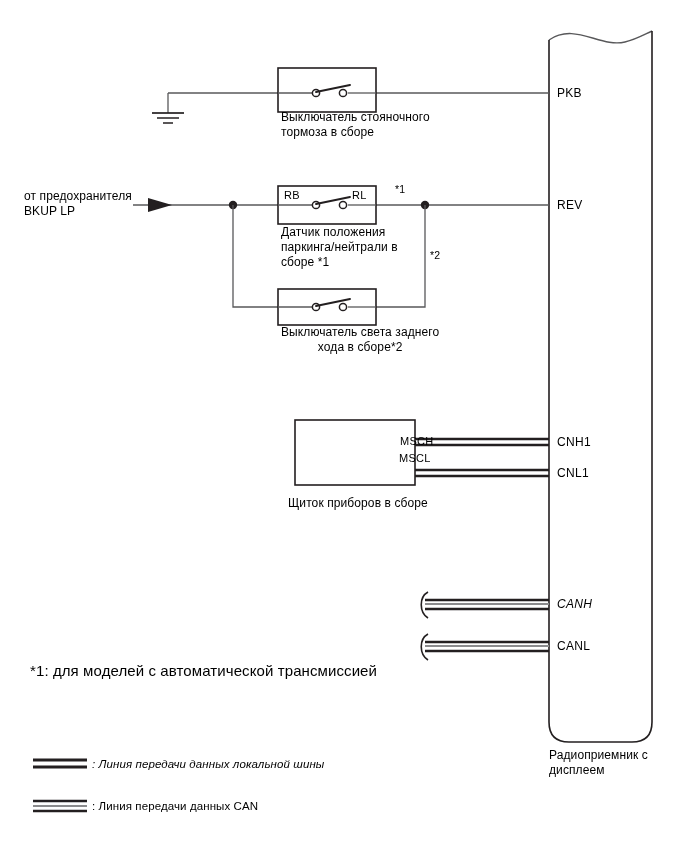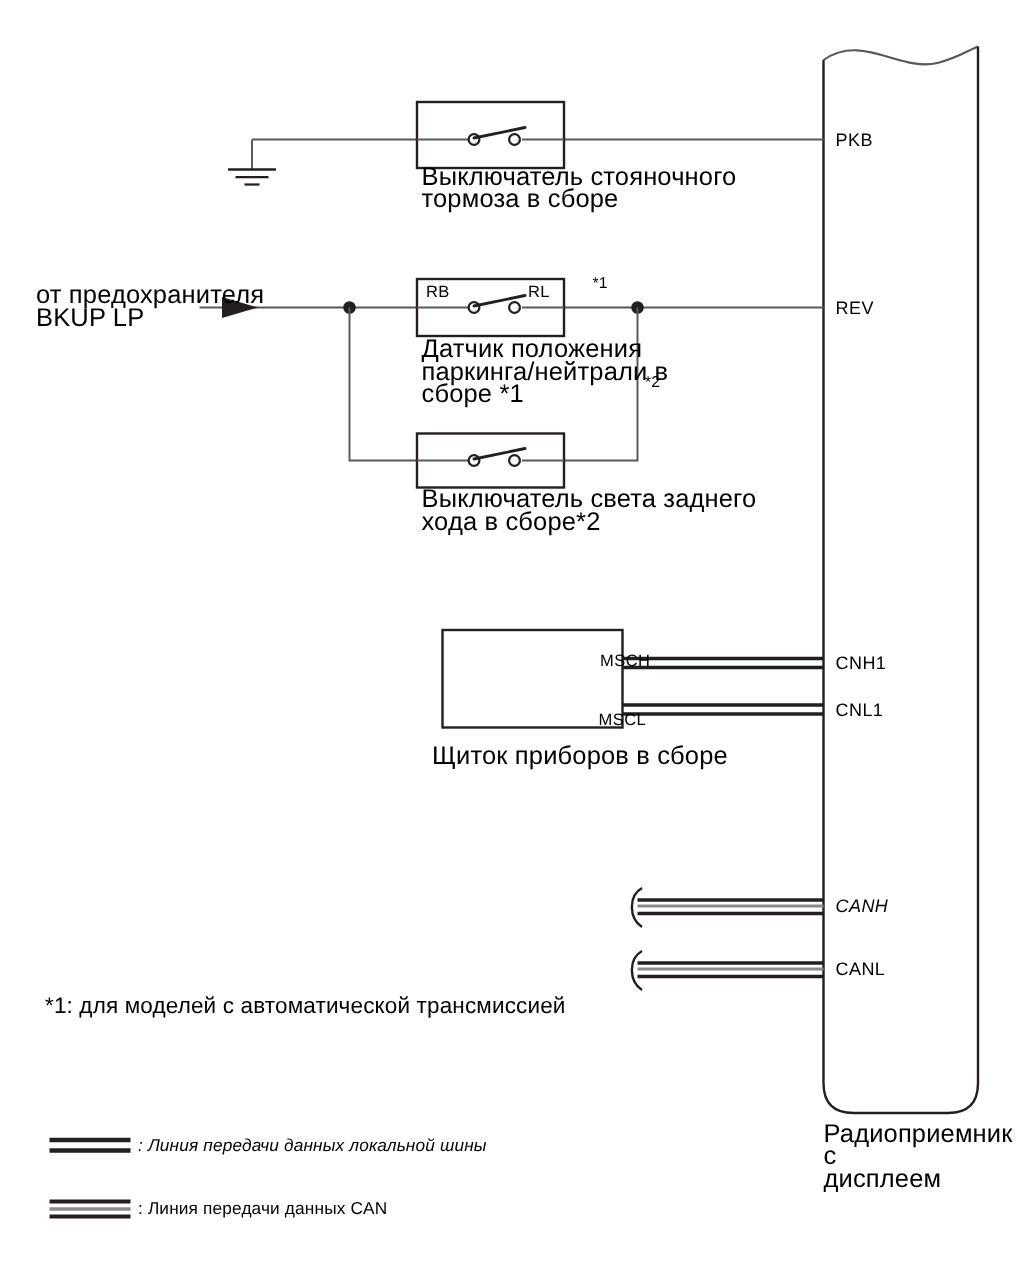--- a/index.html
+++ b/index.html
@@ -21,21 +21,21 @@
   #wiring-svg {
     position: absolute;
     left: 0;
     top: 0;
     width: 688px;
     height: 852px;
   }
   .lbl {
     position: absolute;
     font-family: "Liberation Sans", sans-serif;
-    font-size: 17px;
+    font-size: 12px;
     line-height: 15px;
     color: #000000;
     white-space: pre-line;
     letter-spacing: 0.1px;
   }
   .lbl-pin {
     font-size: 12px;
     letter-spacing: 0.3px;
   }
   .lbl-term {
@@ -167,30 +167,30 @@
   <div class="lbl" style="left:24px; top:189px;">от предохранителя
 BKUP LP</div>
 
   <div class="lbl" style="left:281px; top:110px;">Выключатель стояночного
 тормоза в сборе</div>
 
   <div class="lbl" style="left:281px; top:225px;">Датчик положения
 паркинга/нейтрали в
 сборе *1</div>
 
-  <div class="lbl" style="left:281px; top:325px;">Выключатель света заднего
+  <div class="lbl" style="left:281px; top:325px;text-align:center;">Выключатель света заднего
 хода в сборе*2</div>
 
   <div class="lbl" style="left:288px; top:496px;">Щиток приборов в сборе</div>
 
   <div class="lbl lbl-term" style="left:284px; top:188px;">RB</div>
   <div class="lbl lbl-term" style="left:352px; top:188px;">RL</div>
 
   <div class="lbl lbl-term" style="left:360px; top:434px;padding-left:40px;">MSCH</div>
-  <div class="lbl lbl-term" style="left:361px; top:473px;padding-left:38px;">MSCL</div>
+  <div class="lbl lbl-term" style="left:361px; top:451px;padding-left:38px;">MSCL</div>
 
   <div class="lbl lbl-pin" style="left:557px; top:86px;">PKB</div>
   <div class="lbl lbl-pin" style="left:557px; top:198px;">REV</div>
   <div class="lbl lbl-pin" style="left:557px; top:435px;">CNH1</div>
   <div class="lbl lbl-pin" style="left:557px; top:466px;">CNL1</div>
   <div class="lbl lbl-pin" style="left:557px; top:597px;font-style:italic;">CANH</div>
   <div class="lbl lbl-pin" style="left:557px; top:639px;">CANL</div>
 
   <div class="lbl" style="left:549px; top:748px;">Радиоприемник с
 дисплеем</div>

